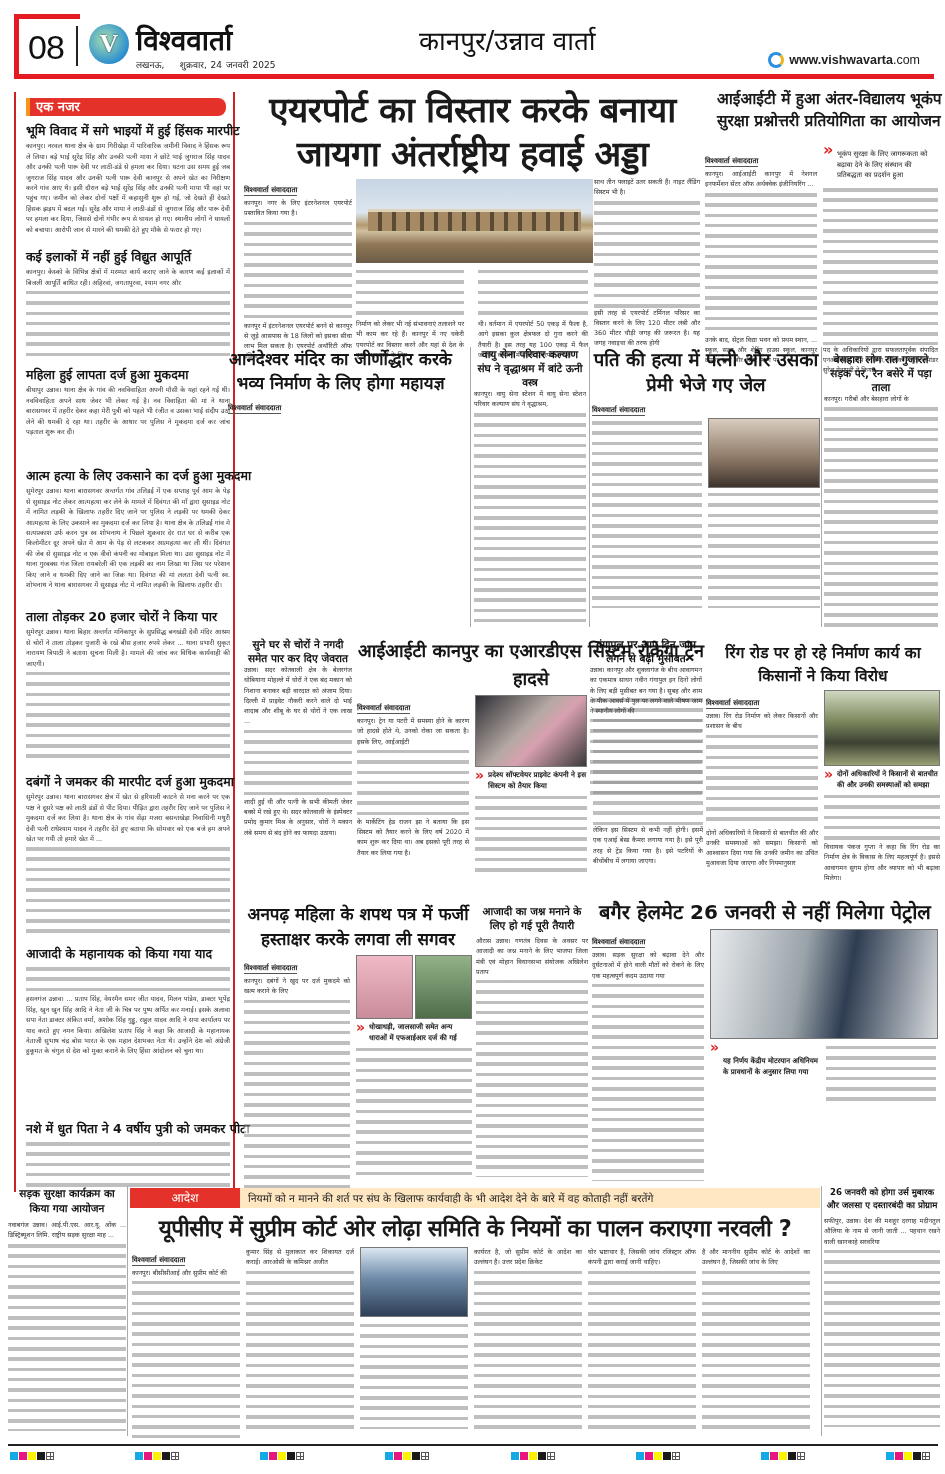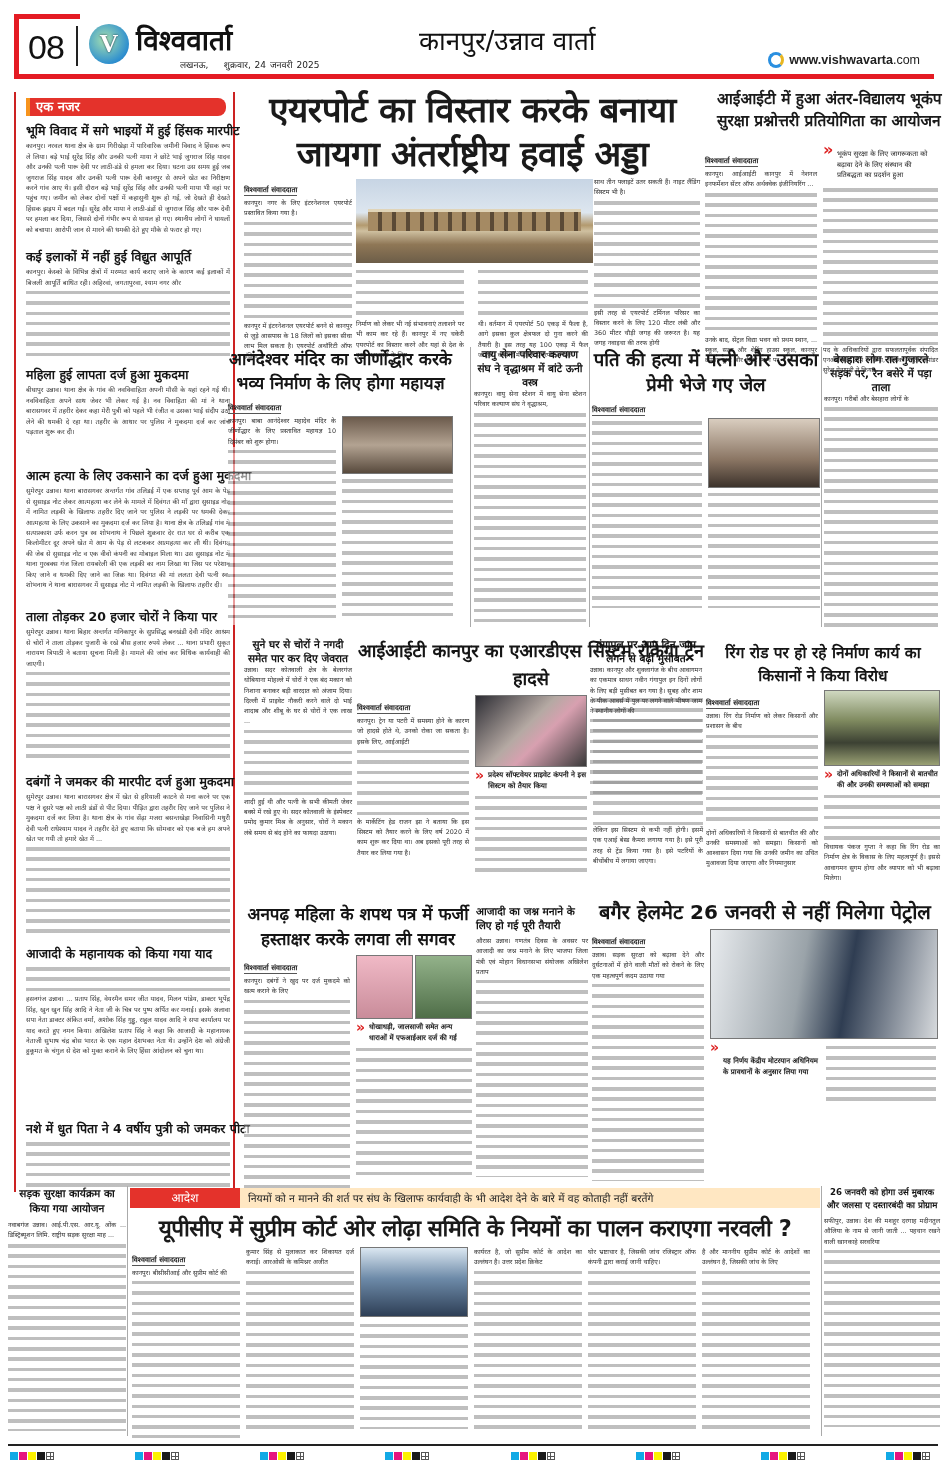--- a/index.html
+++ b/index.html
@@ -7,21 +7,21 @@
   body { font-family: "DejaVu Sans", sans-serif; color: #1a1a1a; position: relative; }
 
   
   .masthead { position: absolute; left: 14px; top: 14px; width: 920px; height: 64px; }
   .mh-redbox { position: absolute; left: 0; top: 0; width: 66px; height: 64px; border-top: 5px solid #e41b23; border-left: 5px solid #e41b23; }
   .mh-redline { position: absolute; left: 0; top: 60px; width: 920px; height: 5px; background: #e41b23; }
   .mh-page { position: absolute; left: 14px; top: 14px; font-family: "Liberation Sans", sans-serif; font-size: 34px; color: #111; letter-spacing: -1px; }
   .mh-sep { position: absolute; left: 62px; top: 12px; width: 2px; height: 40px; background: #222; }
   .mh-logo { position: absolute; left: 75px; top: 10px; width: 40px; height: 40px; border-radius: 50%; background: radial-gradient(circle at 40% 40%, #a6e0b0, #2e8fcf 70%, #1d6fb0); display: flex; align-items: center; justify-content: center; color: #fff; font-family: "Liberation Serif", serif; font-weight: bold; font-size: 26px; text-shadow: 0 0 2px #123; }
   .mh-name { position: absolute; left: 122px; top: 6px; font-size: 28px; font-weight: bold; color: #111; }
-  .mh-date { position: absolute; left: 122px; top: 44px; font-size: 9px; color: #222; word-spacing: 1px; margin-left: 44px; }
+  .mh-date { position: absolute; left: 122px; top: 44px; font-size: 9px; color: #222; word-spacing: 1px; }
   .mh-section { position: absolute; left: 405px; top: 8px; font-size: 26px; color: #111; }
   .mh-url { position: absolute; right: 14px; top: 38px; font-family: "Liberation Sans", sans-serif; font-weight: bold; font-size: 12.5px; color: #222; display: flex; align-items: center; gap: 5px; }
   .mh-url .e-icon { width: 16px; height: 16px; border-radius: 50%; border: 3px solid #2a8fe0; border-right-color: #e8b620; position: relative; }
   .mh-url .dom { font-weight: normal; }
 
   
   .col { position: absolute; }
   .hl { font-weight: bold; color: #151515; line-height: 1.15; }
   .txt { font-size: 6.4px; line-height: 10.3px; color: #333; text-align: justify; }
   .byline { font-size: 7.2px; font-weight: bold; color: #222; border-bottom: 1px solid #555; padding-bottom: 1px; margin-bottom: 2px; display: inline-block; }
@@ -158,30 +158,20 @@
 </div>
 <div class="rt-box">
   <div class="quote">भूकंप सुरक्षा के लिए जागरूकता को बढ़ावा देने के लिए संस्थान की प्रतिबद्धता का प्रदर्शन हुआ</div>
   <div class="filler" style="height:160px; margin-top:4px;"></div>
   <div class="txt">पद के अधिकारियों द्वारा सफलतापूर्वक संपादित एनआईसीईई टीम ने किया, जिसका नेतृत्व कमांडर सुरेश ऐनापदी ने किया।</div>
 </div>
 
 <div class="col" style="left:228px; top:347px; width:225px;">
   <div class="hl" style="font-size:17px; line-height:24px; text-align:center;">आनंदेश्वर मंदिर का जीर्णोद्धार करके भव्य निर्माण के लिए होगा महायज्ञ</div>
   <div class="byline" style="margin-top:3px;">विश्ववार्ता संवाददाता</div>
-  <div style="display:flex; gap:6px;">
-    <div style="width:108px;">
-      <div class="txt">कानपुर। बाबा आनंदेश्वर महादेव मंदिर के जीर्णोद्धार के लिए प्रस्तावित महायज्ञ 10 दिसंबर को शुरू होगा।</div>
-      <div class="filler" style="height:178px;"></div>
-    </div>
-    <div style="width:111px;">
-      <div style="height:58px; background:linear-gradient(#6b5a4c,#b3a392 50%,#584a3d); border:1px solid #777;"></div>
-      <div class="filler" style="height:140px; margin-top:2px;"></div>
-    </div>
-  </div>
 </div>
 
 <div class="col" style="left:474px; top:347px; width:112px;">
   <div class="hl" style="font-size:10.5px; line-height:14px; text-align:center;">वायु सेना परिवार कल्याण संघ ने वृद्धाश्रम में बांटे ऊनी वस्त्र</div>
   <div class="txt">कानपुर। वायु सेना स्टेशन में वायु सेना स्टेशन परिवार कल्याण संघ ने वृद्धाश्रम,</div>
   <div class="filler" style="height:212px;"></div>
 </div>
 
 <div class="col" style="left:592px; top:347px; width:228px;">
   <div class="hl" style="font-size:18.5px; line-height:25px; text-align:center;">पति की हत्या में पत्नी और उसका प्रेमी भेजे गए जेल</div>
@@ -277,21 +267,21 @@
       <div style="display:flex; gap:4px; margin-top:3px; align-items:flex-start;">
         <span style="color:#d22; font-weight:bold; font-size:14px; line-height:10px;">»</span>
         <span style="font-size:7px; font-weight:bold; line-height:10.5px;">धोखाधड़ी, जालसाजी समेत अन्य धाराओं में एफआईआर दर्ज की गई</span>
       </div>
       <div class="filler" style="height:130px; margin-top:2px;"></div>
     </div>
   </div>
 </div>
 
 <div class="col" style="left:476px; top:904px; width:112px;">
-  <div class="hl" style="font-size:10.5px; line-height:14px; ">आजादी का जश्न मनाने के लिए हो गई पूरी तैयारी</div>
+  <div class="hl" style="font-size:10.5px; line-height:14px; text-align:center;">आजादी का जश्न मनाने के लिए हो गई पूरी तैयारी</div>
   <div class="txt" style="margin-top:4px;">औरास उन्नाव। गणतंत्र दिवस के अवसर पर आजादी का जश्न मनाने के लिए भाजपा जिला मंत्री एवं मोहान विधानसभा संयोजक अखिलेश प्रताप</div>
   <div class="filler" style="height:200px;"></div>
 </div>
 
 <div class="col" style="left:592px; top:897px; width:346px;">
   <div class="hl" style="font-size:20px; line-height:30px; text-align:center; white-space:nowrap;">बगैर हेलमेट 26 जनवरी से नहीं मिलेगा पेट्रोल</div>
   <div style="display:flex; gap:6px; margin-top:2px;">
     <div style="width:112px;">
       <div class="byline">विश्ववार्ता संवाददाता</div>
       <div class="txt">उन्नाव। सड़क सुरक्षा को बढ़ावा देने और दुर्घटनाओं में होने वाली मौतों को रोकने के लिए एक महत्वपूर्ण कदम उठाया गया</div>

